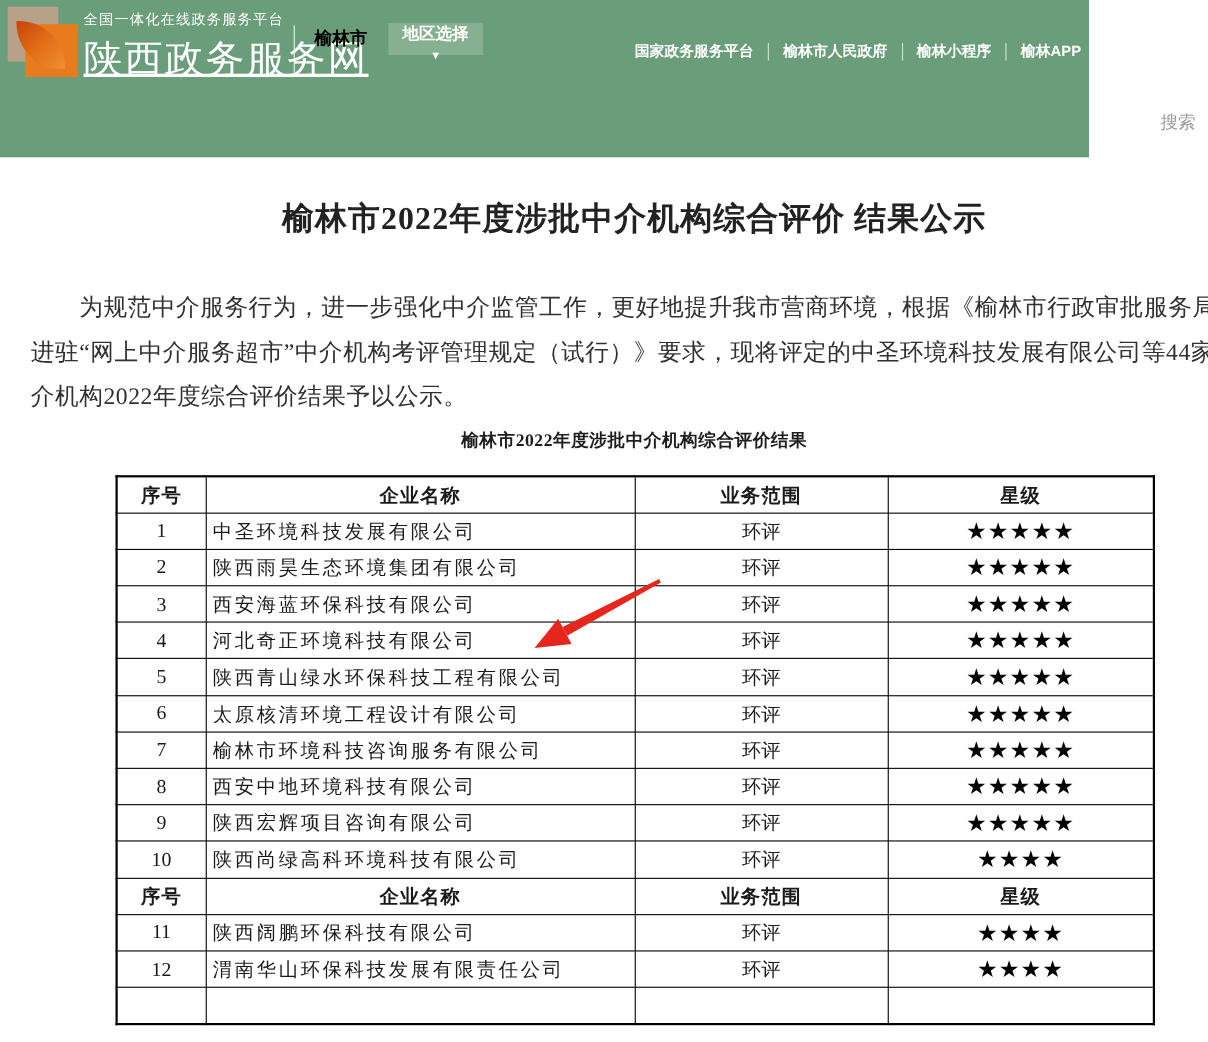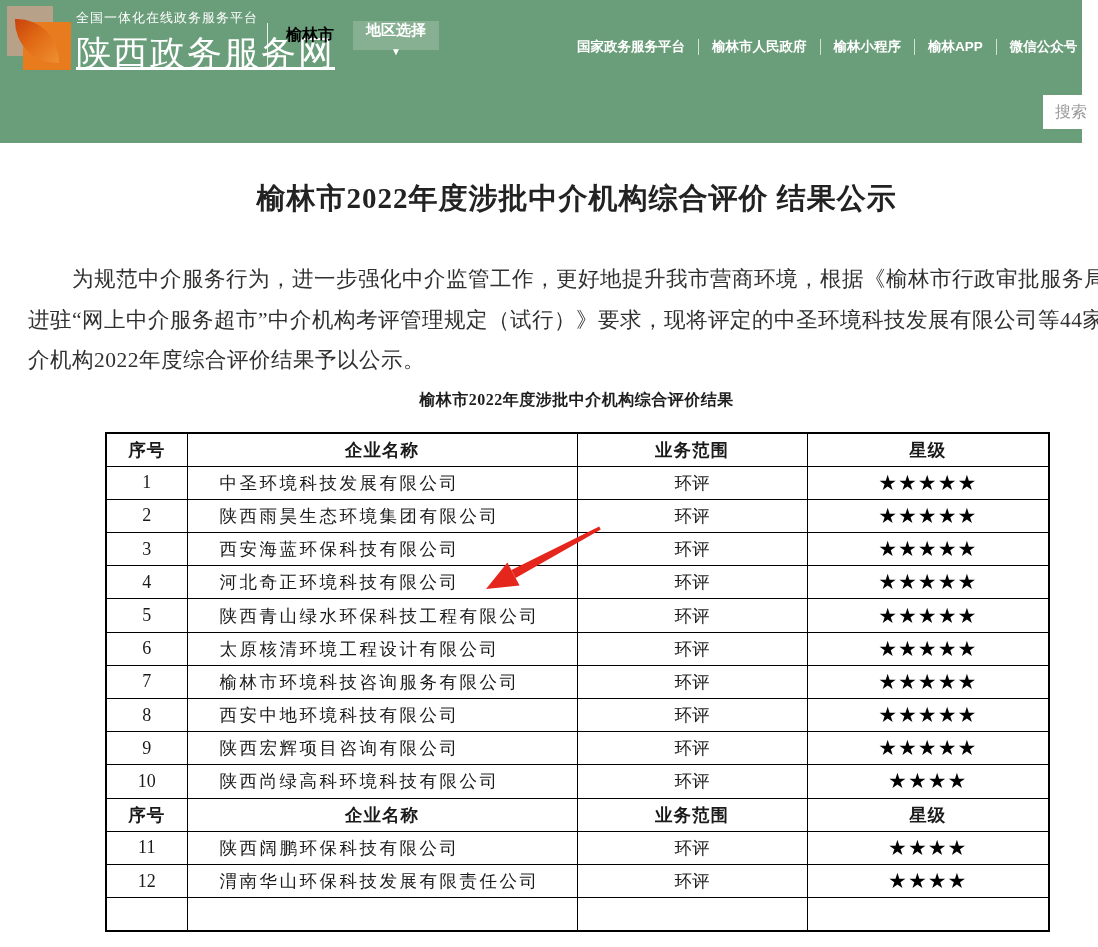--- a/index.html
+++ b/index.html
@@ -1,20 +1,20 @@
 <!DOCTYPE html>
 <html><head>
 <meta charset="utf-8">
 <style>
   * { margin:0; padding:0; box-sizing:border-box; }
   html,body { width:1098px; height:947px; overflow:hidden; background:#fff;
               font-family:"Liberation Sans", sans-serif; }
 
   
-  .topbar { position:absolute; left:0; top:0; width:1082px; height:143px; background:#6a9d79; }
+  .topbar { position:absolute; left:0; top:0; width:990px; height:143px; background:#6a9d79; }
 
   .logo { position:absolute; left:7px; top:6px; width:64px; height:64px; }
   .logo .sq-tan { position:absolute; left:0; top:0; width:46px; height:50px; background:#b7a289; }
   .logo .sq-orange { position:absolute; left:16px; top:16px; width:48px; height:48px; background:#e87b1e; }
   .logo .leaf { position:absolute; left:8px; top:13px; width:44px; height:44px;
                 background:linear-gradient(135deg,#c8420c 0%,#e06a15 45%,#ef9031 100%);
                 border-radius:0 95% 0 95%; }
 
   .brand { position:absolute; left:76px; top:9px; color:#fff; }
   .brand .small { font-size:13px; letter-spacing:1px; }
@@ -56,21 +56,21 @@
 
   table.eval { position:absolute; left:105px; top:289px; width:943px;
                border-collapse:collapse; border:2px solid #000; table-layout:fixed; }
   table.eval td { border:1px solid #000; height:33.2px; font-size:17.5px; color:#1a1a1a;
                   text-align:center; vertical-align:middle; overflow:hidden; white-space:nowrap; }
   table.eval col.c-no { width:81px; }
   table.eval col.c-name { width:390px; }
   table.eval col.c-scope { width:230px; }
   table.eval col.c-stars { width:242px; }
   table.eval tr.hdr td { font-weight:bold; font-size:17.5px; letter-spacing:1px; }
-  table.eval td.company { text-align:left; padding-left:32px; letter-spacing:2.5px; }
+  table.eval td.company { text-align:left; padding-left:6px; letter-spacing:2.5px; }
   table.eval td.no { font-family:"Liberation Serif", serif; font-size:18px; }
   table.eval td.stars { font-size:21px; letter-spacing:1px; color:#000;
                         font-family:"DejaVu Sans", sans-serif; }
 
   .arrow-svg { position:absolute; left:0; top:0; width:1098px; height:947px; pointer-events:none; }
 </style>
 </head>
 <body>
 
 <div class="topbar" style="background: rgb(106, 157, 121);">

